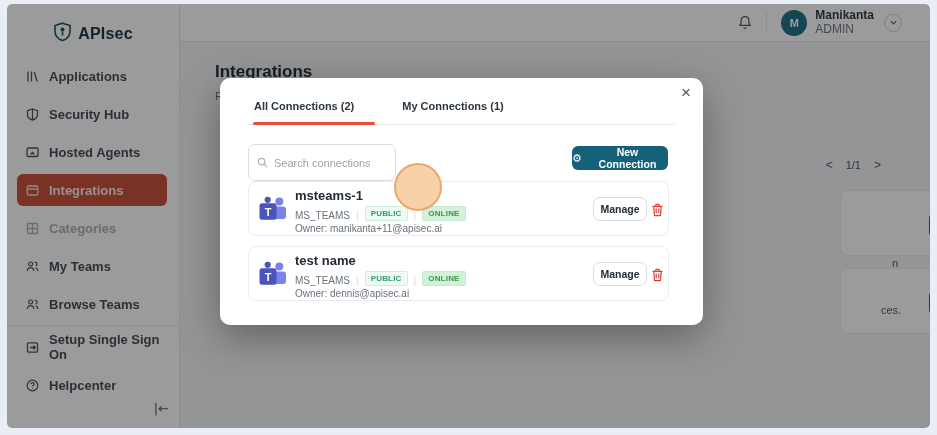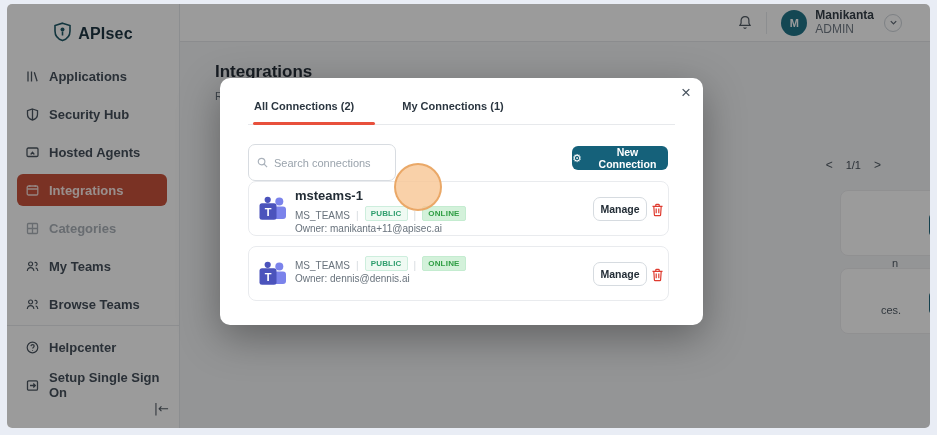--- a/index.html
+++ b/index.html
@@ -157,36 +157,36 @@
               <path d="M1.3 11c.2-2 1.6-3.3 3.3-3.3S7.7 9 7.9 11"></path>
               <path d="M8.6 2.6a1.7 1.7 0 1 1 1 3.2"></path>
               <path d="M9.7 7.9c1.3.3 2 1.5 2.1 3.1"></path>
             </svg>
         </span>
         <span>Browse Teams</span>
       </div>
       <div class="nav-divider"></div>
       <div class="nav-item">
         <span class="ic">
+          <svg width="13" height="13" viewBox="0 0 13 13" fill="none" stroke="currentColor" stroke-width="1.3">
+              <rect x="1.5" y="1.8" width="10" height="9.4" rx="1.2"></rect>
+              <path d="M4 6.5h5.2M7.3 4.5l2 2-2 2"></path>
+            </svg>
+        </span>
+        <span>Setup Single Sign On</span>
+      </div>
+      <div class="nav-item">
+        <span class="ic">
           <svg width="13" height="13" viewBox="0 0 13 13" fill="none" stroke="currentColor" stroke-width="1.2">
               <circle cx="6.5" cy="6.5" r="5.3"></circle>
               <path d="M4.9 5.1c.2-1 .9-1.5 1.7-1.5.9 0 1.6.6 1.6 1.4 0 1.1-1.5 1.3-1.5 2.5"></path>
               <circle cx="6.6" cy="9.5" r="0.5" fill="currentColor" stroke="none"></circle>
             </svg>
         </span>
         <span>Helpcenter</span>
-      </div>
-      <div class="nav-item">
-        <span class="ic">
-          <svg width="13" height="13" viewBox="0 0 13 13" fill="none" stroke="currentColor" stroke-width="1.3">
-              <rect x="1.5" y="1.8" width="10" height="9.4" rx="1.2"></rect>
-              <path d="M4 6.5h5.2M7.3 4.5l2 2-2 2"></path>
-            </svg>
-        </span>
-        <span>Setup Single Sign On</span>
       </div>
     </div>
     <div class="collapse-btn">|←</div>
   </div>
 
   <div class="topbar">
     <span class="bell">
       <svg width="14" height="15" viewBox="0 0 14 15" fill="none" stroke="currentColor" stroke-width="1.2">
           <path d="M7 1.6c2.3 0 3.9 1.7 3.9 4v2.6l1.2 2.2H1.9l1.2-2.2V5.6c0-2.3 1.6-4 3.9-4z"></path>
           <path d="M5.7 12.4a1.4 1.4 0 0 0 2.6 0"></path>
@@ -284,28 +284,29 @@
       <span class="teams-ic">
         <svg width="28" height="27" viewBox="0 0 28 27">
           <circle cx="20.3" cy="5.6" r="4" fill="#7b83eb"></circle>
           <rect x="14.5" y="10.5" width="12.5" height="12.5" rx="3" fill="#7b83eb"></rect>
           <circle cx="8.7" cy="3.8" r="3.1" fill="#4b53bc"></circle>
           <rect x="0.5" y="7.2" width="17" height="16.5" rx="2.5" fill="#4b53bc"></rect>
           <text x="9" y="19.5" font-size="11" font-weight="bold" fill="#ffffff" text-anchor="middle" font-family="Liberation Sans, sans-serif">T</text>
         </svg>
       </span>
       <div class="conn-text">
+        <div class="conn-name">test name</div>
         <div class="conn-meta">
           <span class="conn-type">MS_TEAMS</span>
           <span class="meta-sep">|</span>
           <span class="badge public">PUBLIC</span>
           <span class="meta-sep">|</span>
           <span class="badge online">ONLINE</span>
         </div>
-        <div class="conn-owner">Owner: dennis@dennis.ai</div>
+        <div class="conn-owner">Owner: dennis@apisec.ai</div>
       </div>
       <button class="manage-btn">Manage</button>
       <span class="trash-btn">
         <svg width="13" height="14" viewBox="0 0 13 14" fill="none" stroke="currentColor" stroke-width="1.2">
             <path d="M1.5 3.3h10M4.8 3.3V2c0-.4.3-.7.7-.7h2c.4 0 .7.3.7.7v1.3M2.8 3.3l.6 8.6c0 .4.4.7.8.7h4.6c.4 0 .8-.3.8-.7l.6-8.6M5.2 5.6v4.6M7.8 5.6v4.6"></path>
           </svg>
       </span>
     </div>
   </div>
 

